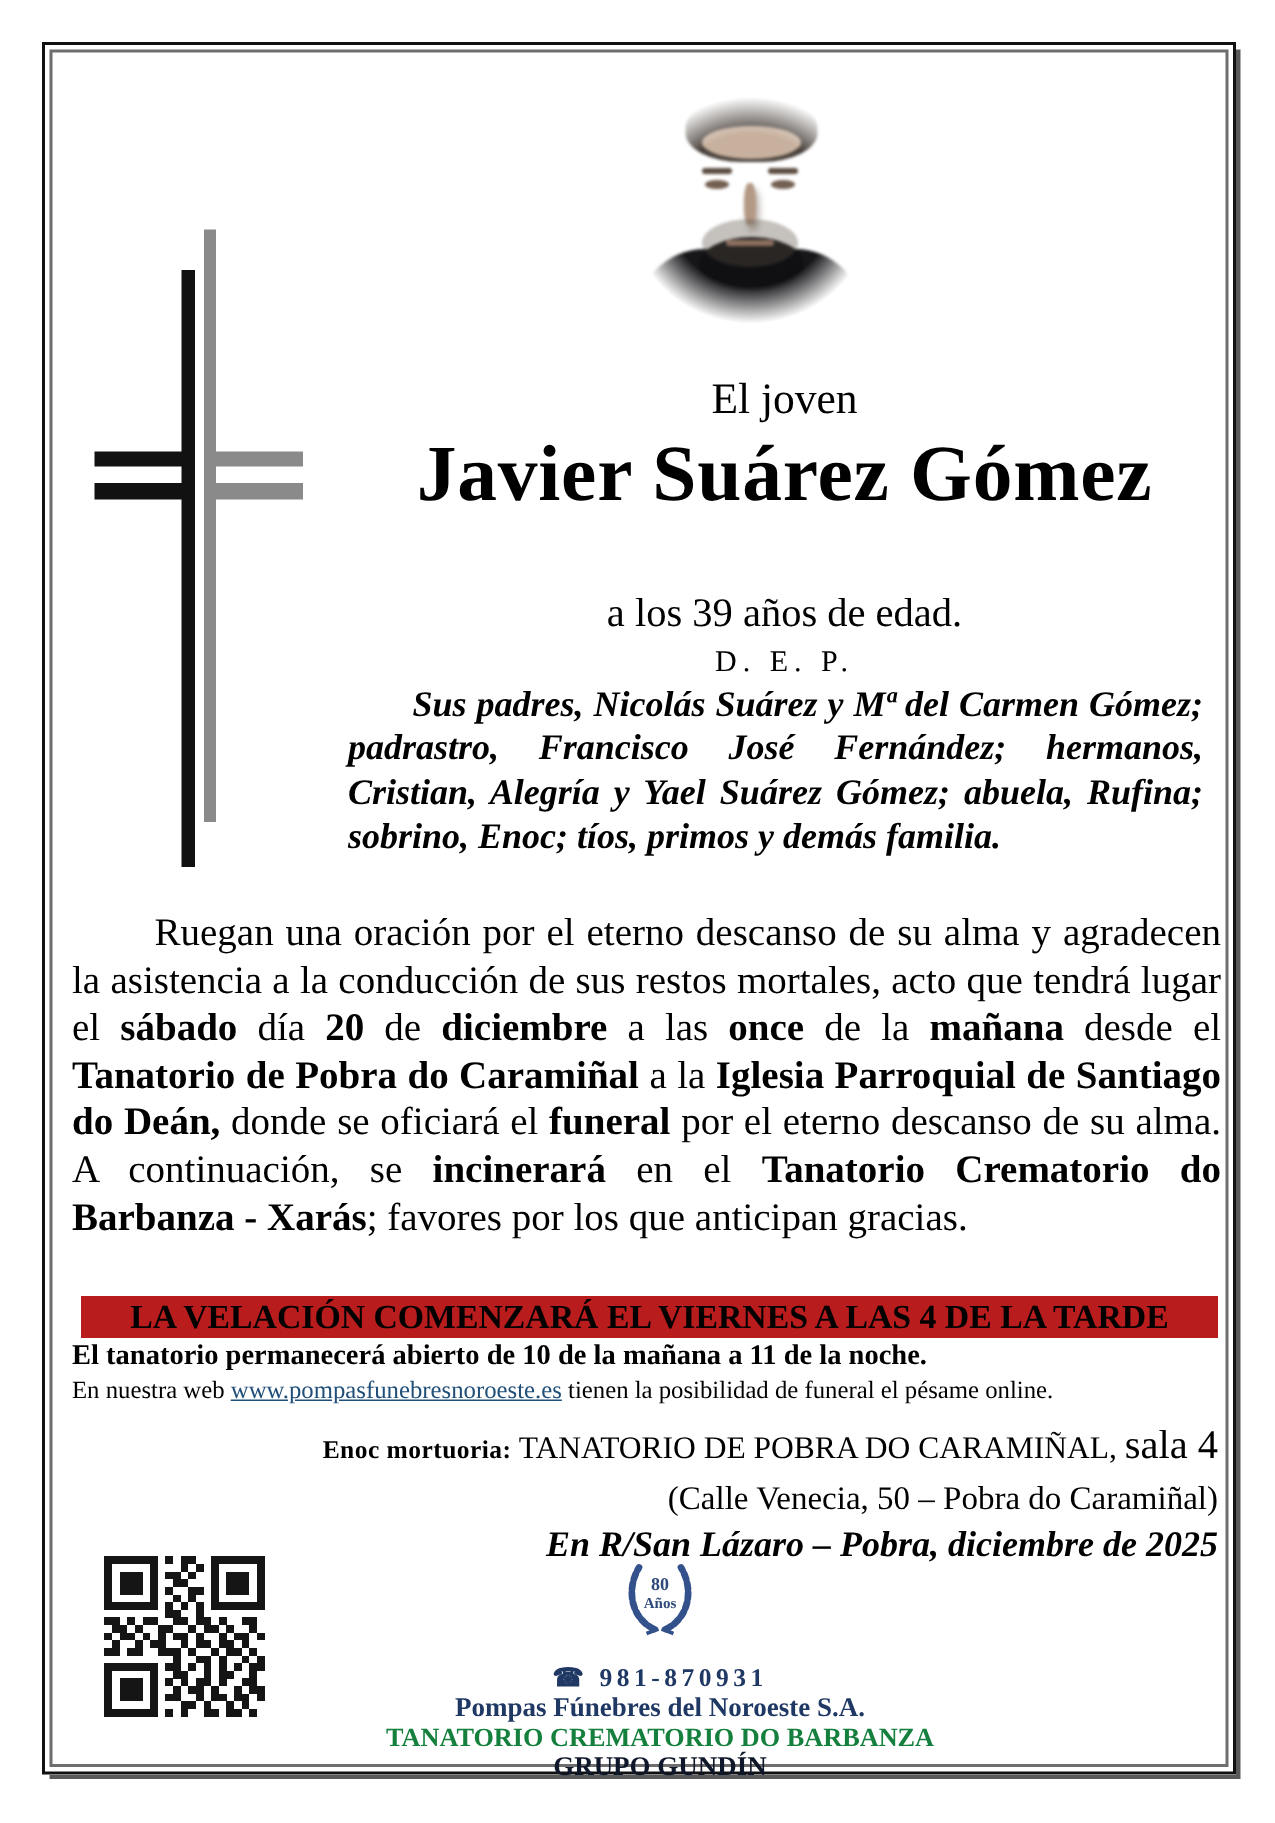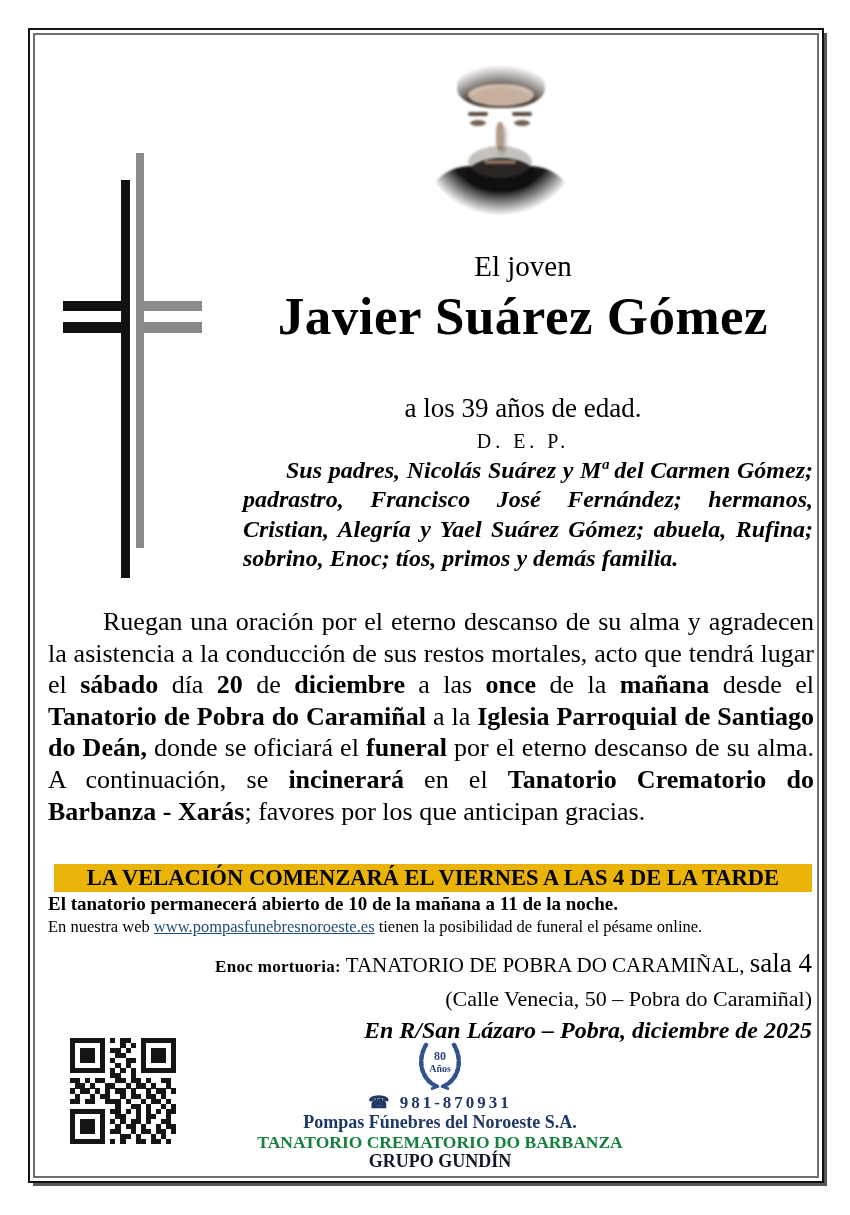--- a/index.html
+++ b/index.html
@@ -43,21 +43,21 @@
   .stubble{position:absolute;left:60px;top:96px;width:64px;height:32px;background:rgba(90,80,70,.35);border-radius:50%;}
   .vignette{position:absolute;inset:-2px;background:radial-gradient(ellipse 52% 48% at 50% 48%, rgba(255,255,255,0) 55%, #fff 82%);}
   
   .hdr{position:absolute;left:230px;width:586px;text-align:center;}
   .pre-title{top:250px;font-size:29px;}
   .name{top:286px;font-size:53px;font-weight:bold;letter-spacing:.5px;}
   .death{top:360px;font-size:28px;}
   .age{top:393px;font-size:27px;}
   .dep{top:430px;font-size:20px;letter-spacing:4px;}
   
-  .family{position:absolute;left:243px;top:456px;width:570px;
+  .family{position:absolute;left:232px;top:456px;width:570px;
     font-size:24px;font-weight:bold;font-style:italic;line-height:29.3px;
     text-align:justify;text-indent:43px;}
   
   .announce{position:absolute;left:48px;top:606px;width:766px;
     font-size:26px;line-height:31.6px;text-align:justify;text-indent:55px;}
   
   .highlight{position:absolute;left:54px;top:864px;width:758px;
     font-size:22.5px;font-weight:bold;text-align:center;padding:1px 0;}
   .hours{position:absolute;left:48px;top:893px;font-size:19px;font-weight:bold;}
   .webline{position:absolute;left:48px;top:917px;font-size:16.5px;}
@@ -68,21 +68,21 @@
   .mort-label{font-size:17px;font-weight:bold;letter-spacing:.3px;}
   .mort-room{font-size:27px;}
   .mort-address{font-size:22px;line-height:30px;}
   .mort-date{font-size:24px;font-weight:bold;font-style:italic;line-height:33px;}
   
   .qr{position:absolute;left:62px;top:1030px;width:122px;height:122px;background:#fff;}
   .qr svg{width:100%;height:100%;}
   
   .footer{position:absolute;left:240px;top:1036px;width:400px;text-align:center;}
   .badge{display:block;margin:0 auto;width:62px;height:56px;}
-  .phone-line{font-size:17px;font-weight:bold;letter-spacing:3px;margin-top:0;}
+  .phone-line{font-size:17px;font-weight:bold;letter-spacing:3px;margin-top:16px;}
   .company{font-size:18px;font-weight:bold;line-height:19.5px;}
   .company2{font-size:17.5px;font-weight:bold;line-height:19.5px;}
   .company3{font-size:18px;font-weight:bold;line-height:19.5px;}
 </style>
 </head>
 <body>
 
 <div class="page">
 
   <div class="frame-outer">
@@ -118,21 +118,21 @@
 
   <div class="hdr pre-title">El joven</div>
   <div class="hdr name">Javier Suárez Gómez</div>
   <div class="hdr age">a los 39 años de edad.</div>
   <div class="hdr dep">D. E. P.</div>
 
   <div class="family">Sus padres, Nicolás Suárez y Mª del Carmen Gómez; padrastro, Francisco José Fernández; hermanos, Cristian, Alegría y Yael Suárez Gómez; abuela, Rufina; sobrino, Enoc; tíos, primos y demás familia.</div>
 
   <div class="announce"><span>Ruegan una oración por el eterno descanso de su alma y agradecen la asistencia a la conducción de sus restos mortales, acto que tendrá lugar el </span><b>sábado</b><span> día </span><b>20</b><span> de </span><b>diciembre</b><span> a las </span><b>once</b><span> de la </span><b>mañana</b><span> desde el </span><b>Tanatorio de Pobra do Caramiñal</b><span> a la </span><b>Iglesia Parroquial de Santiago do Deán,</b><span> donde se oficiará el </span><b>funeral</b><span> por el eterno descanso de su alma. A continuación, se </span><b>incinerará</b><span> en el </span><b>Tanatorio Crematorio do Barbanza - Xarás</b><span>; favores por los que anticipan gracias.</span></div>
 
-  <div class="highlight" style="background: #eab308;">LA VELACIÓN COMENZARÁ EL VIERNES A LAS 4 DE LA TARDE</div>
+  <div class="highlight" style="background: #b91c1c;">LA VELACIÓN COMENZARÁ EL VIERNES A LAS 4 DE LA TARDE</div>
   <div class="hours">El tanatorio permanecerá abierto de 10 de la mañana a 11 de la noche.</div>
   <div class="webline"><span>En nuestra web </span><a href="#" style="color: rgb(31, 78, 121);">www.pompasfunebresnoroeste.es</a><span> tienen la posibilidad de funeral el pésame online.</span></div>
 
   <div class="mortuary">
     <div class="mort-line1"><span class="mort-label">Enoc mortuoria:</span><span> TANATORIO DE POBRA DO CARAMIÑAL, </span><span class="mort-room">sala 4</span></div>
     <div class="mort-address">(Calle Venecia, 50 – Pobra do Caramiñal)</div>
     <div class="mort-date">En R/San Lázaro – Pobra, diciembre de 2025</div>
   </div>
 
   <div class="qr">

